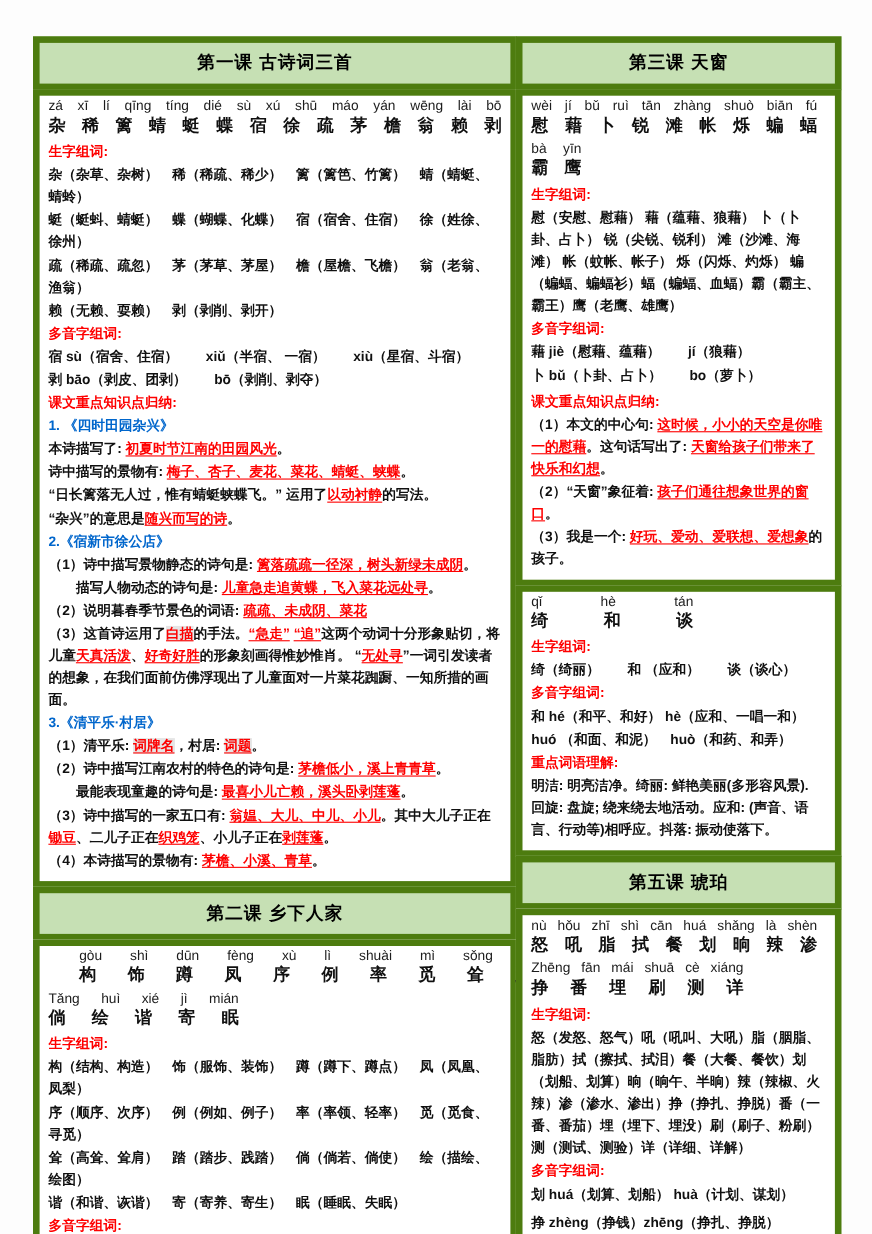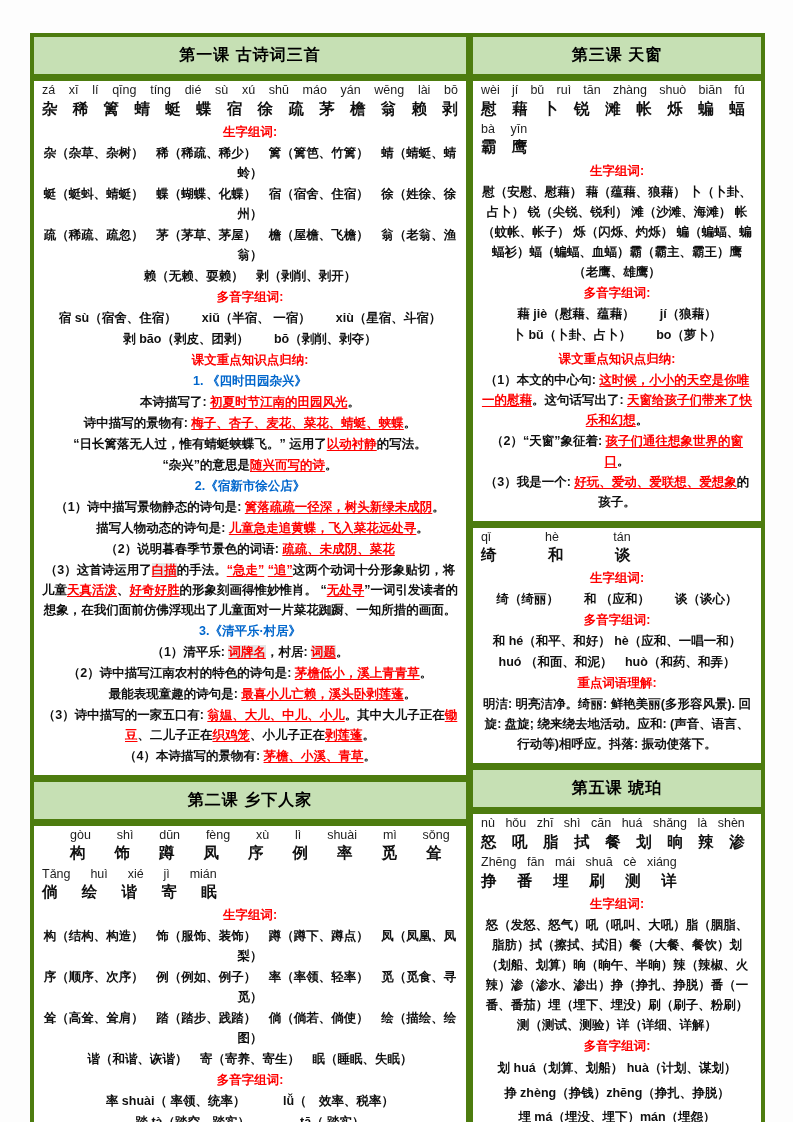--- a/index.html
+++ b/index.html
@@ -6,27 +6,27 @@
   body{
     width:793px;height:1122px;position:relative;background:#fdfdfd;
     font-family:"Liberation Sans","DejaVu Sans",sans-serif;
     -webkit-font-smoothing:antialiased;
   }
   .page{position:absolute;left:30px;top:34px;width:735px;}
   .grid{display:flex;align-items:flex-start;}
   .col{display:flex;flex-direction:column;}
   .col-left{width:440px;}
   .col-right{width:296px;margin-left:-1px;}
-  .cell{border:4px solid #4d7c0f;margin-top:-1px;box-sizing:border-box;background:#fff;}
+  .cell{border:6px solid #4d7c0f;margin-top:-1px;box-sizing:border-box;background:#fff;}
   .hdr{
     background:#c6e0b4;text-align:center;font-weight:700;font-size:16px;
     padding:8px 4px;color:#000;letter-spacing:1px;
   }
   .body{padding:0 8px 8px 8px;font-size:12.5px;font-weight:700;line-height:1.6;color:#101010;}
-  .t-line{white-space:pre-wrap;margin:1px 0;text-align:center;}
+  .t-line{white-space:pre-wrap;margin:1px 0;}
   .pair{display:flex;flex-direction:column;margin:2px 0 3px 0;}
   .pair .prow{display:flex;justify-content:space-between;}
   .py{font-weight:400;font-size:12.5px;color:#1c1c1c;line-height:1.25;}
   .hz{font-weight:700;font-size:15.5px;line-height:1.3;}
   .sg-k{color:#101010;}
   .sg-p{color:#fe0000;}
   .sg-b{color:#0066cc;}
   .sg-r{color:#fe0000;text-decoration:underline;text-underline-offset:2px;}
   .sg-h{color:#fe0000;background:#e5e5e5;text-decoration:underline;text-underline-offset:2px;}
 </style>

